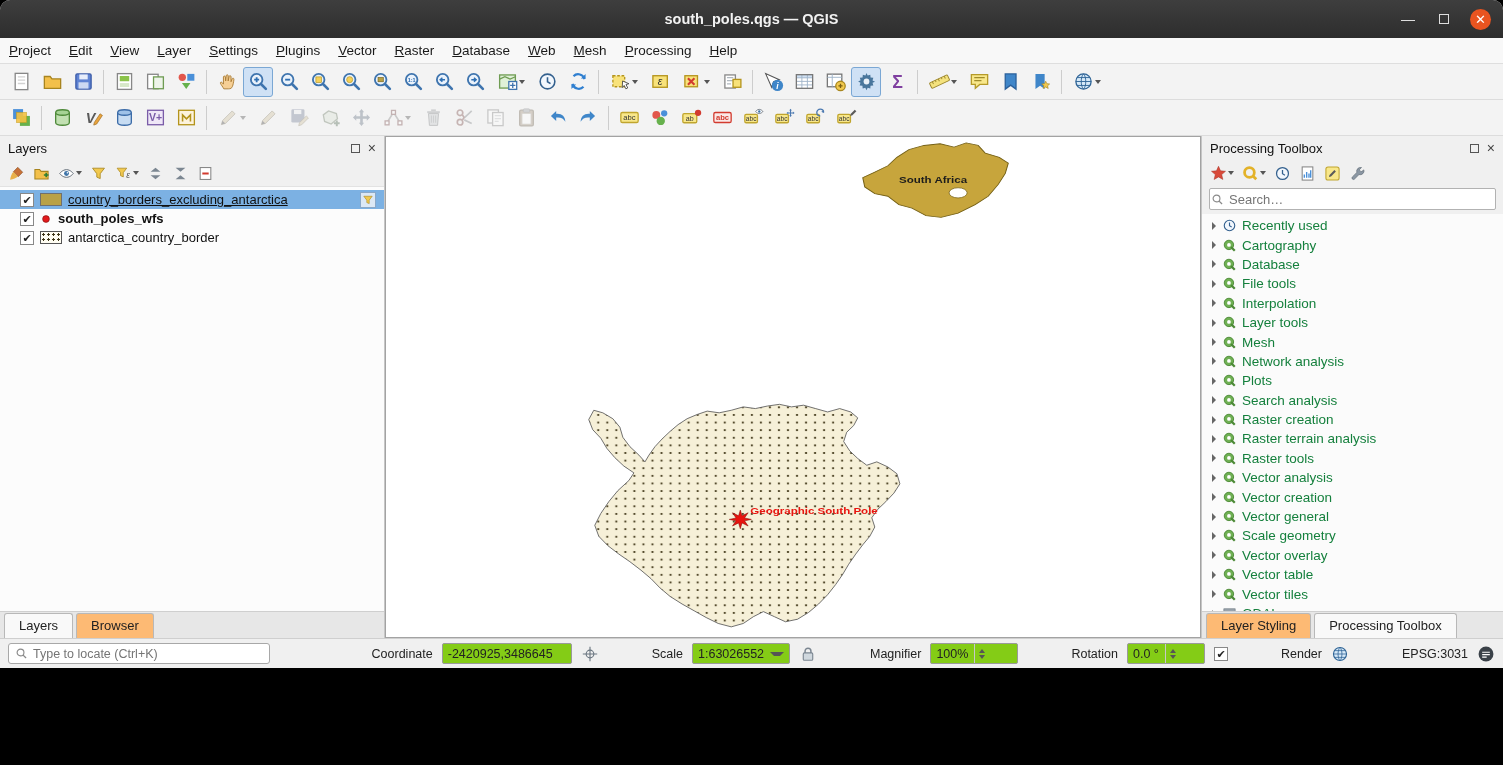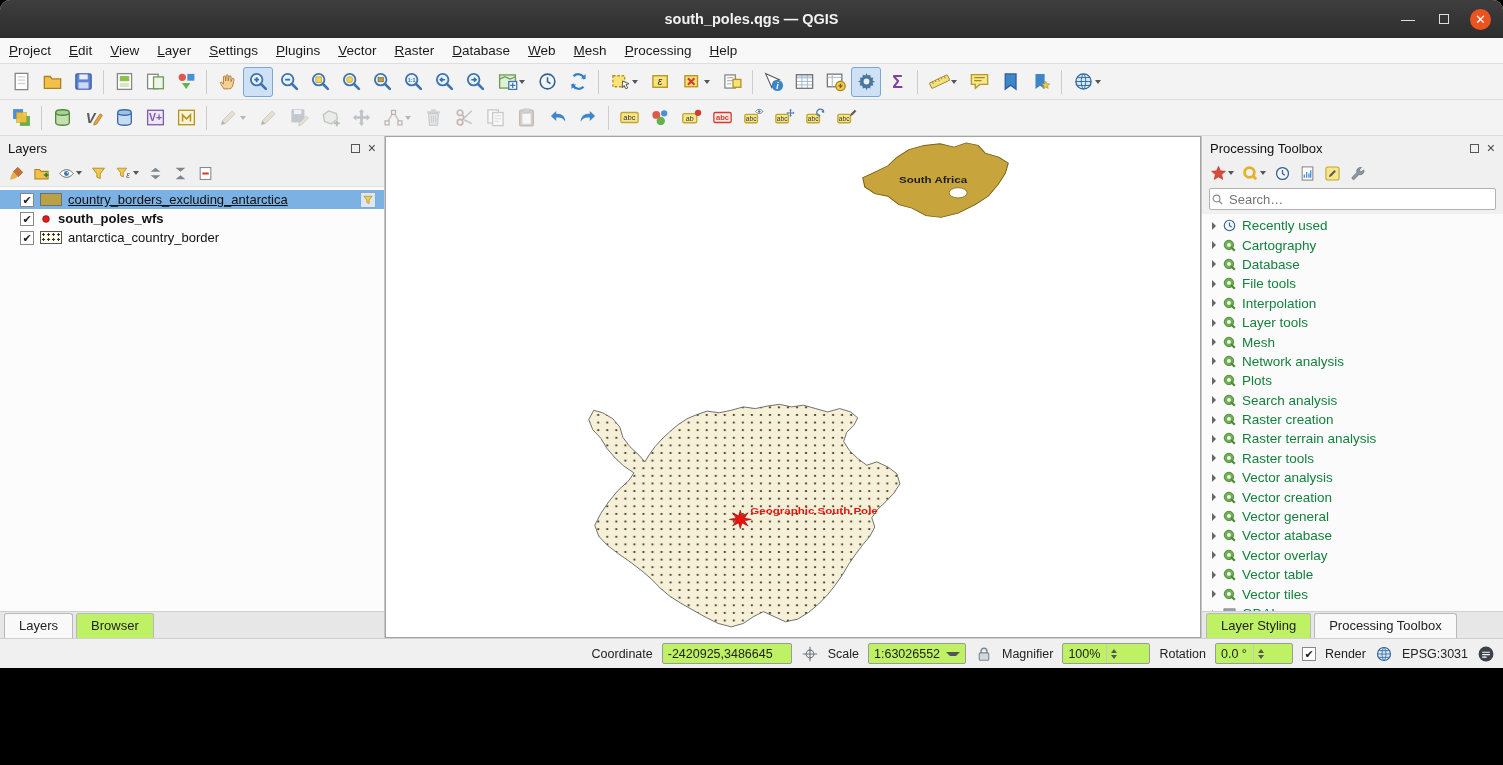--- a/index.html
+++ b/index.html
@@ -49,21 +49,21 @@
   .lcheck { width:14px; height:14px; background:#fff; border:1px solid #888; font-size:11px; line-height:12px; text-align:center; color:#222; flex:0 0 14px; }
   .lswatch { width:22px; height:13px; border:1px solid #6f6f6f; flex:0 0 22px; }
   .lmarker { width:12px; display:flex; justify-content:center; flex:0 0 12px; }
   .lpattern { width:22px; height:13px; background-color:#fffdf2; background-image:radial-gradient(#3f3516 1px, transparent 1.1px); background-size:5px 5px; border:1px solid #555; flex:0 0 22px; }
   .llabel.bold { font-weight:bold; }
   .llabel.underline { text-decoration:underline; }
   .filterbadge { position:absolute; right:8px; top:2px; width:16px; height:16px; background:#dce8f5; border:1px solid #8aa8c8; display:flex; align-items:center; justify-content:center; }
   .filterbadge svg { width:12px; height:12px; }
 
   .panel-tabs { flex:0 0 27px; background:#e7e7e7; display:flex; align-items:flex-end; padding:0 4px; gap:3px; border-top:1px solid #cfcfcf; }
-  .ptab { padding:4px 14px 5px; font-size:13px; color:#222; background:#bef264; border:1px solid #b8b8b8; border-bottom:none; border-radius:3px 3px 0 0; }
+  .ptab { padding:4px 14px 5px; font-size:13px; color:#222; background:#fdba74; border:1px solid #b8b8b8; border-bottom:none; border-radius:3px 3px 0 0; }
   .ptab.active { background:#f9f9f9; }
 
   
   .map { flex:1; background:#fff; border:1px solid #a3a3a3; min-width:0; }
   .map svg { width:100%; height:100%; }
 
   
   .searchwrap { flex:0 0 22px; display:flex; align-items:center; background:#fff; border:1px solid #b2b2b2; border-radius:2px; margin:2px 7px 4px; padding:0 1px; gap:5px; }
   .searchwrap .ic { width:13px; height:13px; }
   .searchwrap input { border:none; outline:none; flex:1; font-size:13px; color:#333; background:transparent; font-family:inherit; }
@@ -72,22 +72,22 @@
   .arrow { width:0; height:0; border-left:4.5px solid #666; border-top:4.5px solid transparent; border-bottom:4.5px solid transparent; margin-right:1px; flex:0 0 auto; }
   .ticon { width:15px; height:15px; display:block; flex:0 0 15px; }
   .ticon svg { width:15px; height:15px; }
 
   
   .statusbar { flex:0 0 30px; background:#f0f0f0; border-top:1px solid #cfcfcf; display:flex; align-items:center; padding:0 8px; gap:9px; font-size:12.5px; color:#222; }
   .locate { width:262px; height:21px; background:#fff; border:1px solid #a8a8a8; border-radius:3px; display:flex; align-items:center; padding:0 6px; gap:5px; }
   .locate .ic { width:13px; height:13px; }
   .locate input { border:none; outline:none; flex:1; font-size:12.5px; background:transparent; font-family:inherit; color:#333; }
   .sb-spacer { flex:1; }
-  .sb-label { white-space:nowrap; }
-  .sinput { height:21px; background:#bef264; border:1px solid #9a9a9a; border-radius:2px; display:flex; align-items:center; padding:0 5px; font-size:12.5px; color:#222; font-family:inherit; }
+  .sb-label { white-space:nowrap;margin-left:44px; }
+  .sinput { height:21px; background:#84cc16; border:1px solid #9a9a9a; border-radius:2px; display:flex; align-items:center; padding:0 5px; font-size:12.5px; color:#222; font-family:inherit; }
   input.sinput { width:130px; }
   .combo { width:98px; }
   .combo span { flex:1; }
   .combo-dd { width:0; height:0; border-top:4.5px solid #555; border-left:4px solid transparent; border-right:4px solid transparent; margin-left:6px; }
   .spin { width:88px; }
   .spin.rot { width:78px; }
   .spin span { flex:1; }
   .spinner { display:flex; flex-direction:column; justify-content:center; gap:2px; margin-left:4px; padding-left:4px; border-left:1px solid #c8c8c8; height:100%; }
   .spinner i { display:block; width:0; height:0; }
   .spinner .up { border-bottom:4px solid #555; border-left:3.5px solid transparent; border-right:3.5px solid transparent; }
@@ -1023,21 +1023,21 @@
           </div>
           <div class="trow">
             <span class="arrow"></span>
             <span class="ticon">
               <svg viewBox="0 0 16 16" width="100%" height="100%">
                 <circle cx="7.4" cy="7.4" r="5" fill="#6fb053" stroke="#4c8a36" stroke-width="1"></circle>
                 <circle cx="7.4" cy="7.4" r="2" fill="#fff"></circle>
                 <path d="M9.6 9.6l4 4" stroke="#4c8a36" stroke-width="2.4"></path>
               </svg>
             </span>
-            <span class="tlabel">Vector atabase</span>
+            <span class="tlabel">Scale geometry</span>
           </div>
           <div class="trow">
             <span class="arrow"></span>
             <span class="ticon">
               <svg viewBox="0 0 16 16" width="100%" height="100%">
                 <circle cx="7.4" cy="7.4" r="5" fill="#6fb053" stroke="#4c8a36" stroke-width="1"></circle>
                 <circle cx="7.4" cy="7.4" r="2" fill="#fff"></circle>
                 <path d="M9.6 9.6l4 4" stroke="#4c8a36" stroke-width="2.4"></path>
               </svg>
             </span>
@@ -1089,20 +1089,29 @@
         </div>
       <div class="panel-tabs">
         <span class="ptab">Layer Styling</span>
         <span class="ptab active">Processing Toolbox</span>
       </div>
     </div>
 
   </div>
 
   <div class="statusbar">
+    <div class="locate">
+      <span class="ic">
+          <svg viewBox="0 0 16 16" width="100%" height="100%">
+            <circle cx="6.8" cy="6.8" r="4.2" fill="none" stroke="#8a8a8a" stroke-width="1.4"></circle>
+            <path d="M10 10l3.6 3.6" stroke="#8a8a8a" stroke-width="1.6"></path>
+          </svg>
+        </span>
+      <input placeholder="Type to locate (Ctrl+K)" style="">
+    </div>
     <div class="sb-spacer"></div>
     <span class="sb-label">Coordinate</span>
     <input class="sinput" value="-2420925,3486645" style="">
     <span class="sb-ic">
         <svg viewBox="0 0 16 16" width="100%" height="100%">
           <path d="M8 1.6v12.8M1.6 8h12.8" stroke="#6b7680" stroke-width="1"></path>
           <circle cx="8" cy="8" r="3.4" fill="none" stroke="#6b7680"></circle>
         </svg>
       </span>
     <span class="sb-label">Scale</span>

